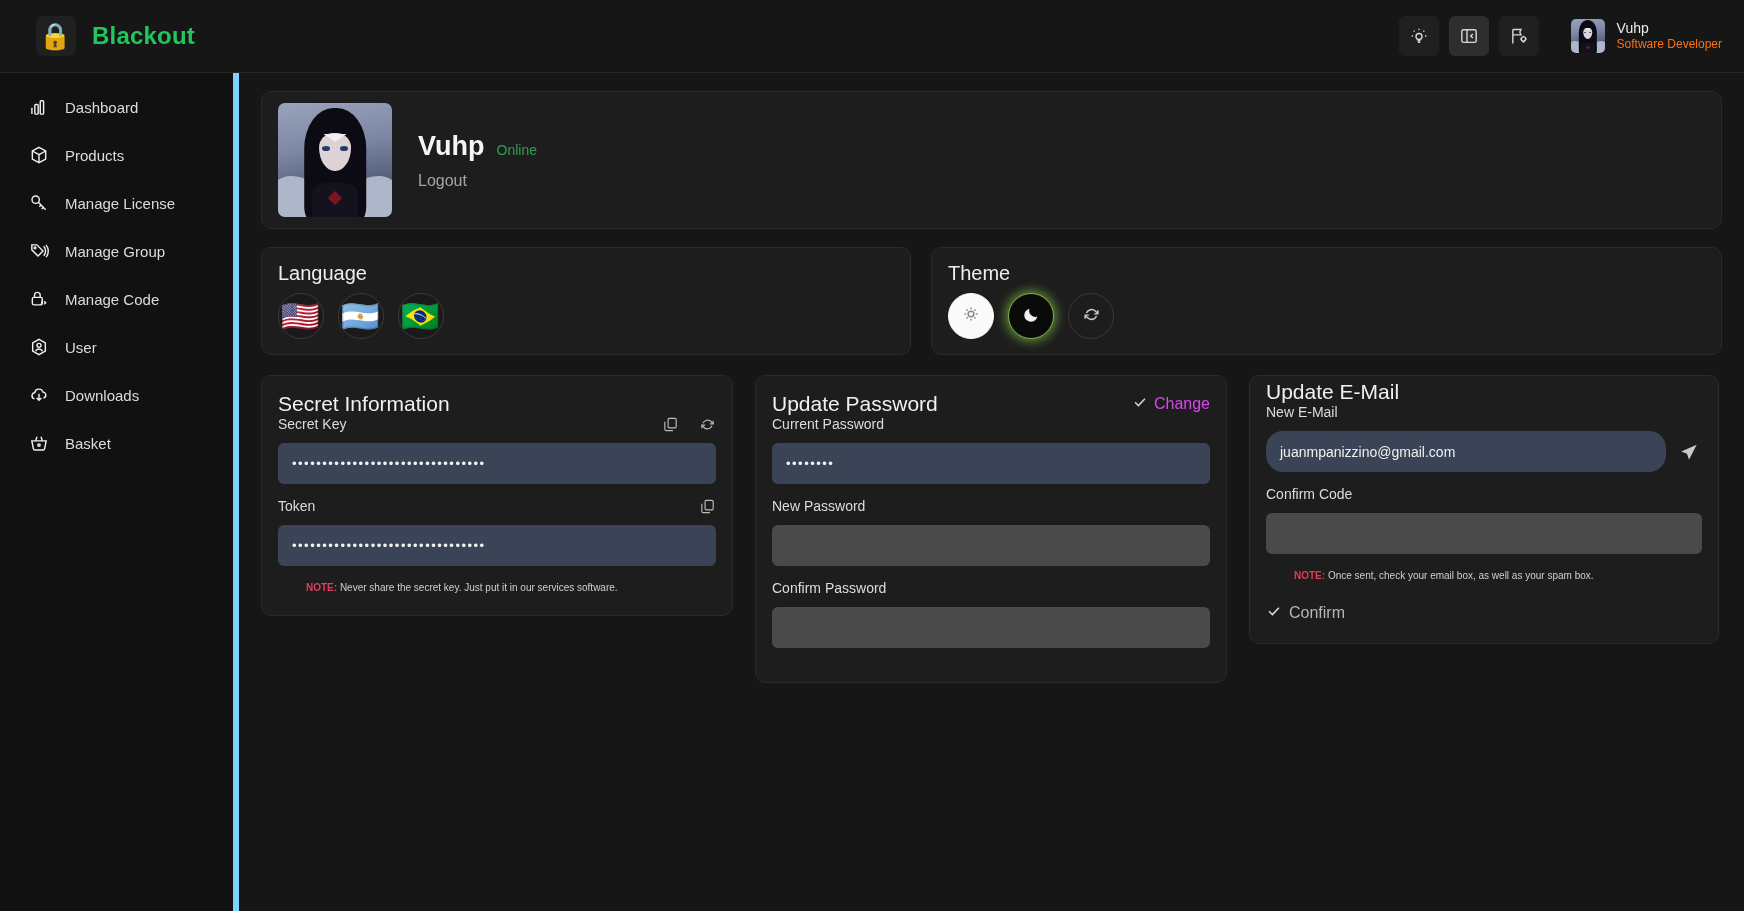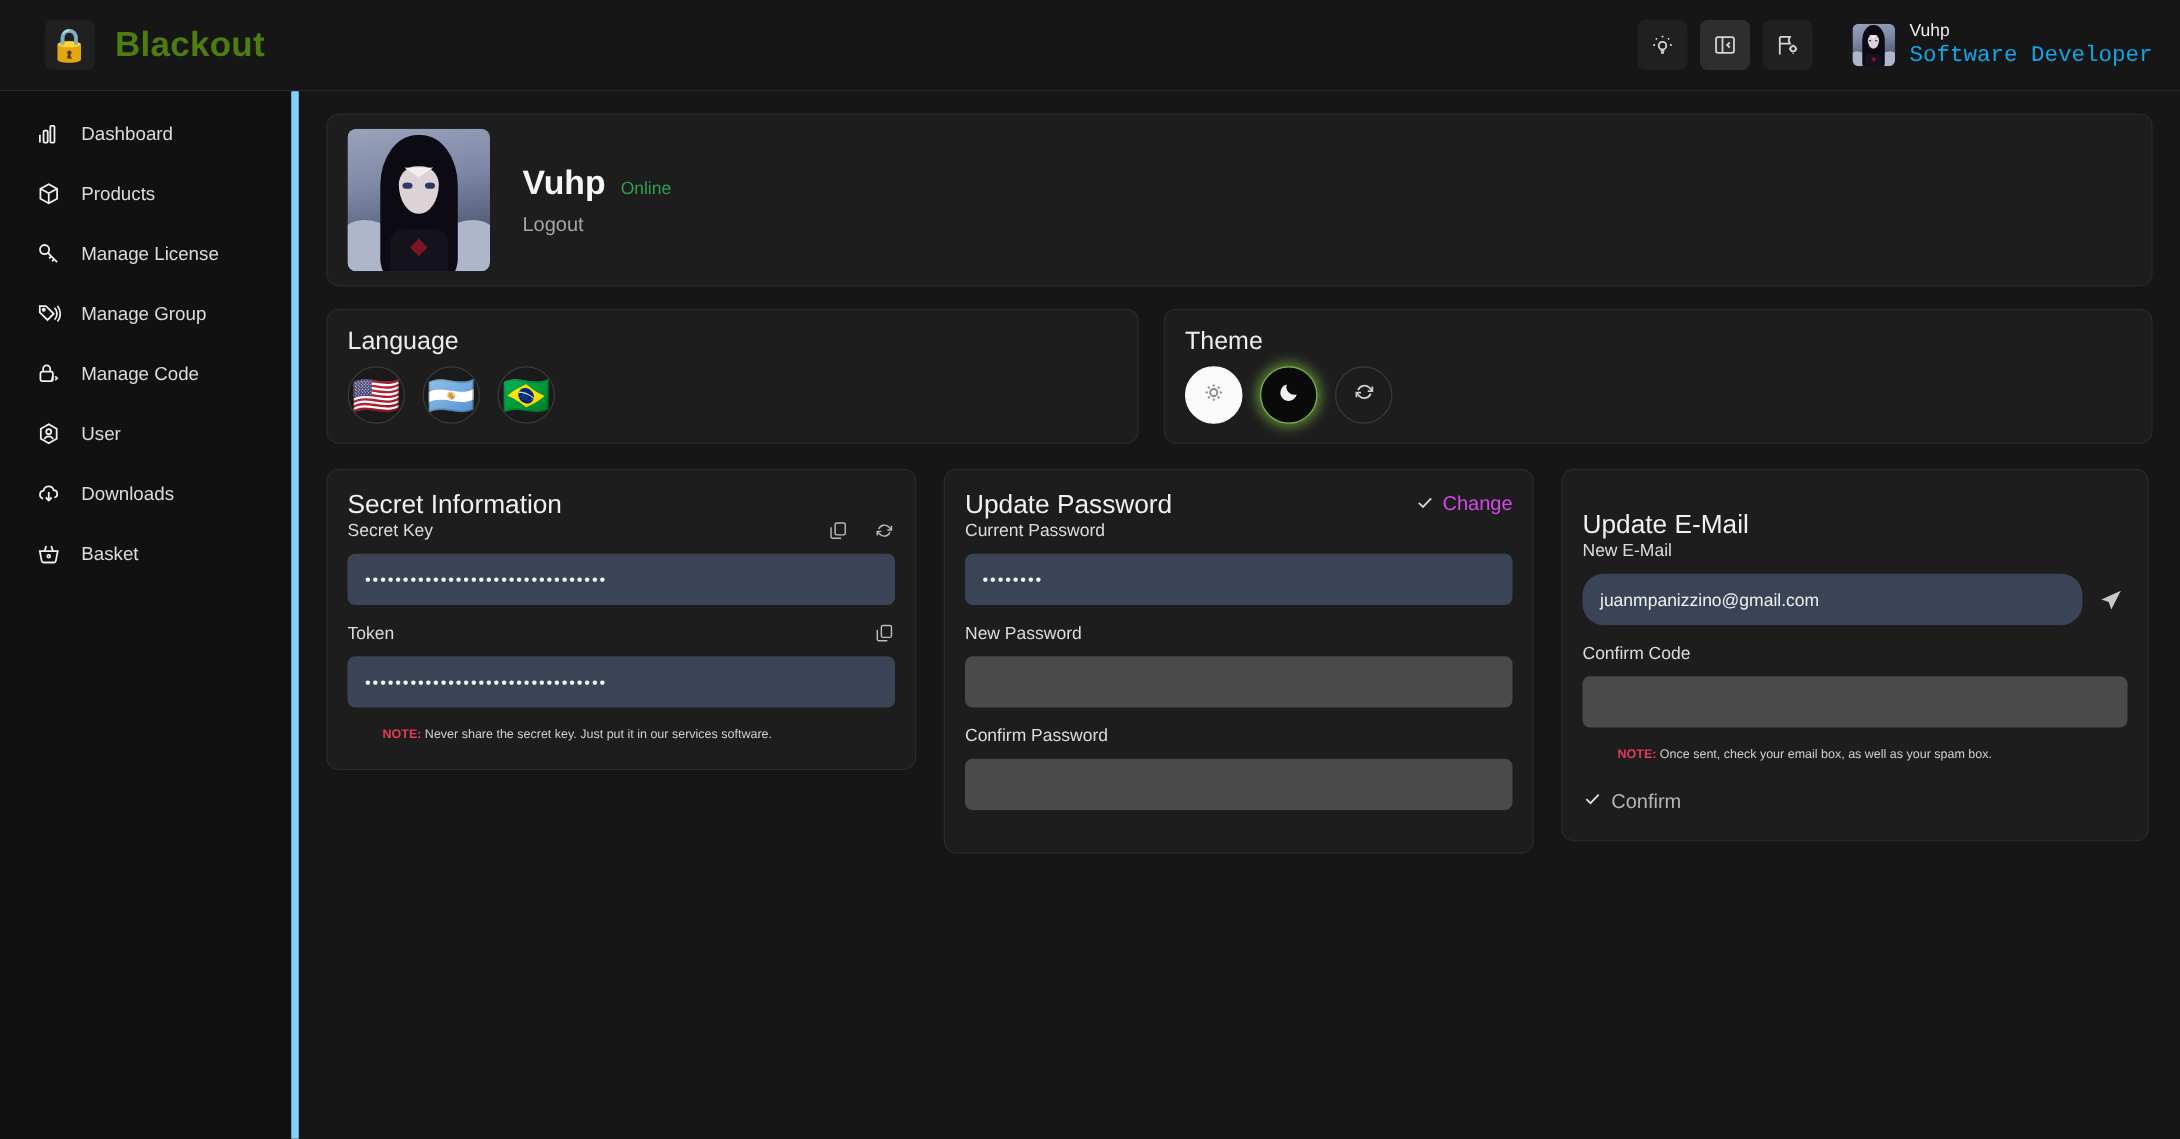--- a/index.html
+++ b/index.html
@@ -41,23 +41,23 @@
     width: 40px; height: 40px;
     background: #202020;
     border-radius: 6px;
     display: flex;
     align-items: center;
     justify-content: center;
     font-size: 26px;
     line-height: 1;
   }
   .brand-name {
-    font-size: 28px;
+    font-size: 24px;
     font-weight: bold;
-    color: #4d7c0f;
+    color: #22c55e;
     letter-spacing: .2px;
   }
 
   .top-right {
     display: flex;
     align-items: center;
     gap: 10px;
   }
   .icon-btn {
     width: 40px; height: 40px;
@@ -79,21 +79,21 @@
     cursor: pointer;
   }
   .user-avatar-sm {
     width: 34px; height: 34px;
     border-radius: 5px;
     overflow: hidden;
     flex: none;
   }
   .user-meta { line-height: 1.25; }
   .user-meta .uname { font-size: 14px; color: #ececec; }
-  .user-meta .urole { font-size: 18px; color: #0ea5e9; font-family: Liberation Mono, monospace; }
+  .user-meta .urole { font-size: 12px; color: #f97316; }
 
   
   .sidebar {
     position: absolute;
     top: 73px; left: 0;
     width: 239px;
     height: 838px;
     background: #111111;
     border-right: 6px solid #7dd3fc;
     padding-top: 10px;
@@ -217,21 +217,21 @@
   }
   .theme-circle.dark svg { fill: #f0f0f0; stroke: none; }
   .theme-circle.reset { background: transparent; }
   .theme-circle.reset svg { stroke: #cfcfcf; fill: none; stroke-width: 1.8; }
 
   
   .row-3 { display: flex; gap: 22px; align-items: flex-start; }
 
   .secret-card { width: 472px; padding: 16px 16px 20px 16px; }
   .pass-card   { width: 472px; padding: 16px 16px 20px 16px; }
-  .email-card  { width: 470px; padding: 32px 16px 20px 16px; }
+  .email-card  { width: 470px; padding: 4px 16px 20px 16px; }
 
   .card-head {
     display: flex;
     align-items: center;
     justify-content: space-between;
   }
   .card-title { font-size: 21px; color: #f0f0f0; }
 
   .change-btn {
     display: flex;

